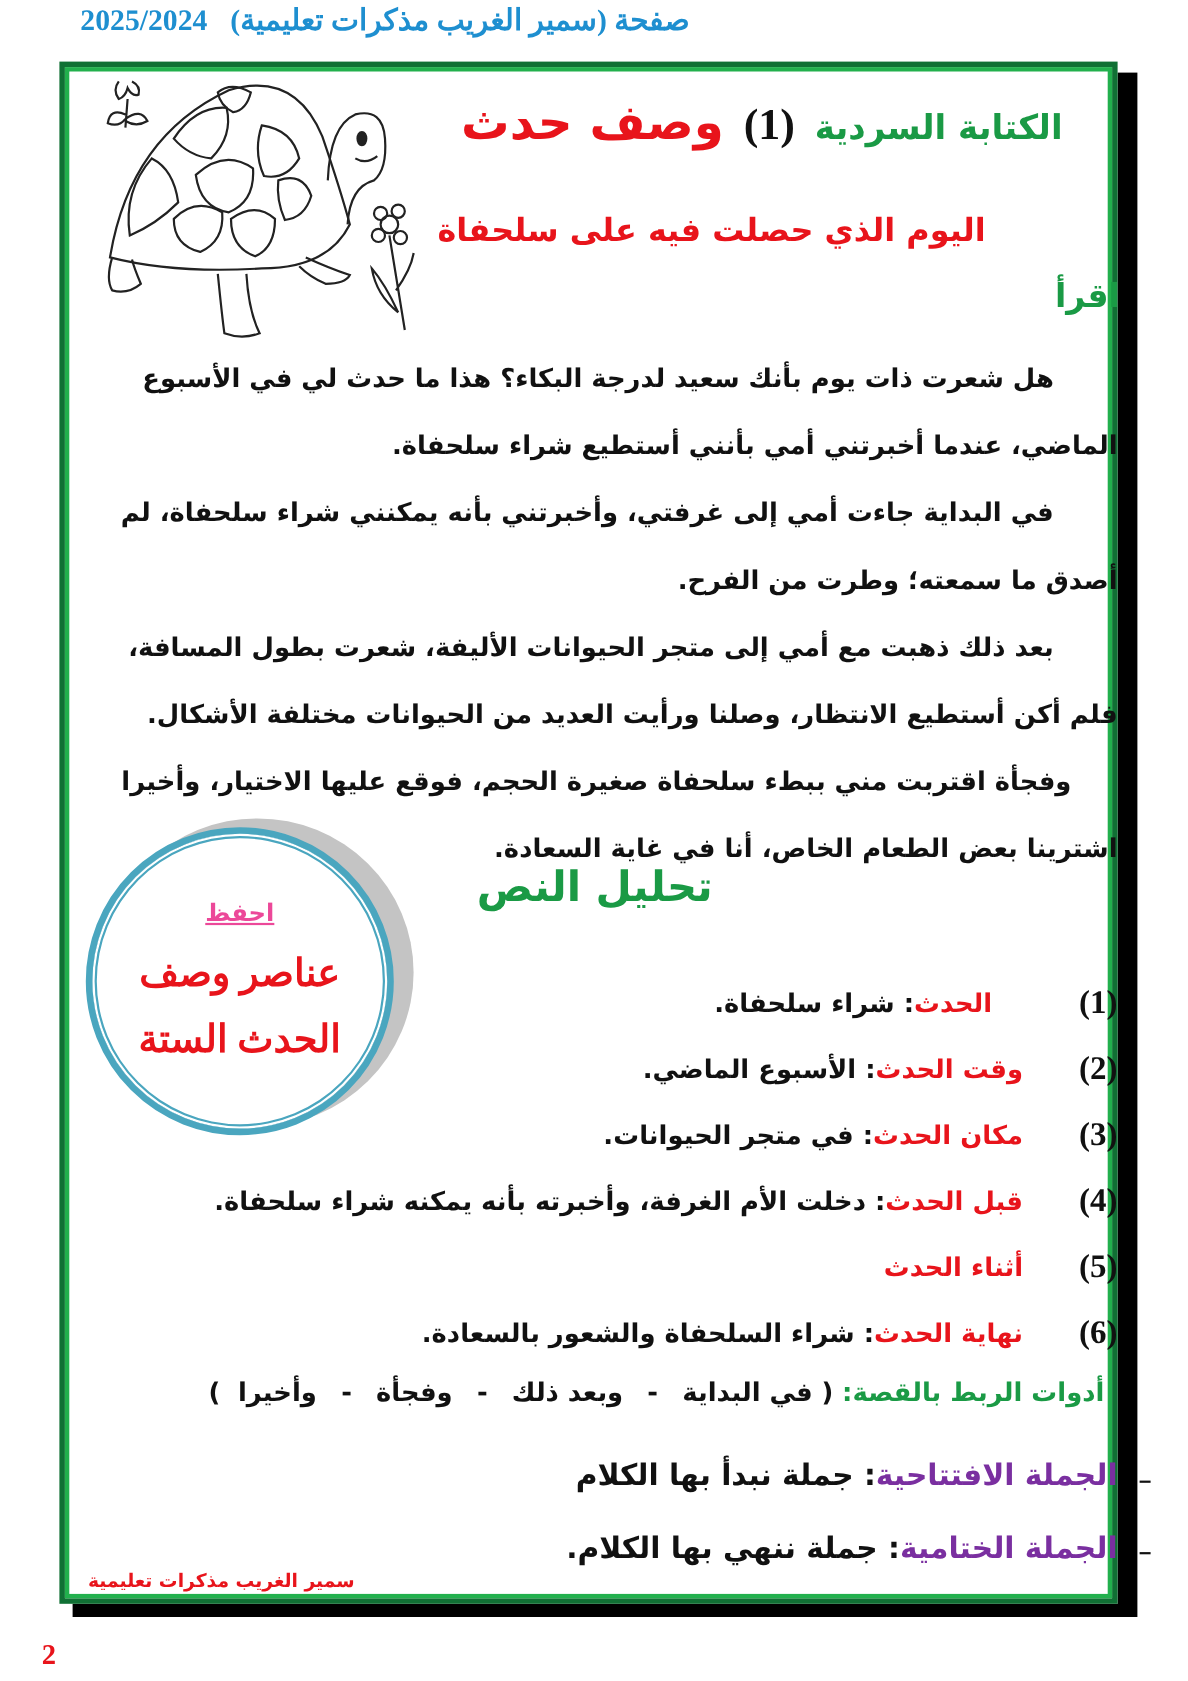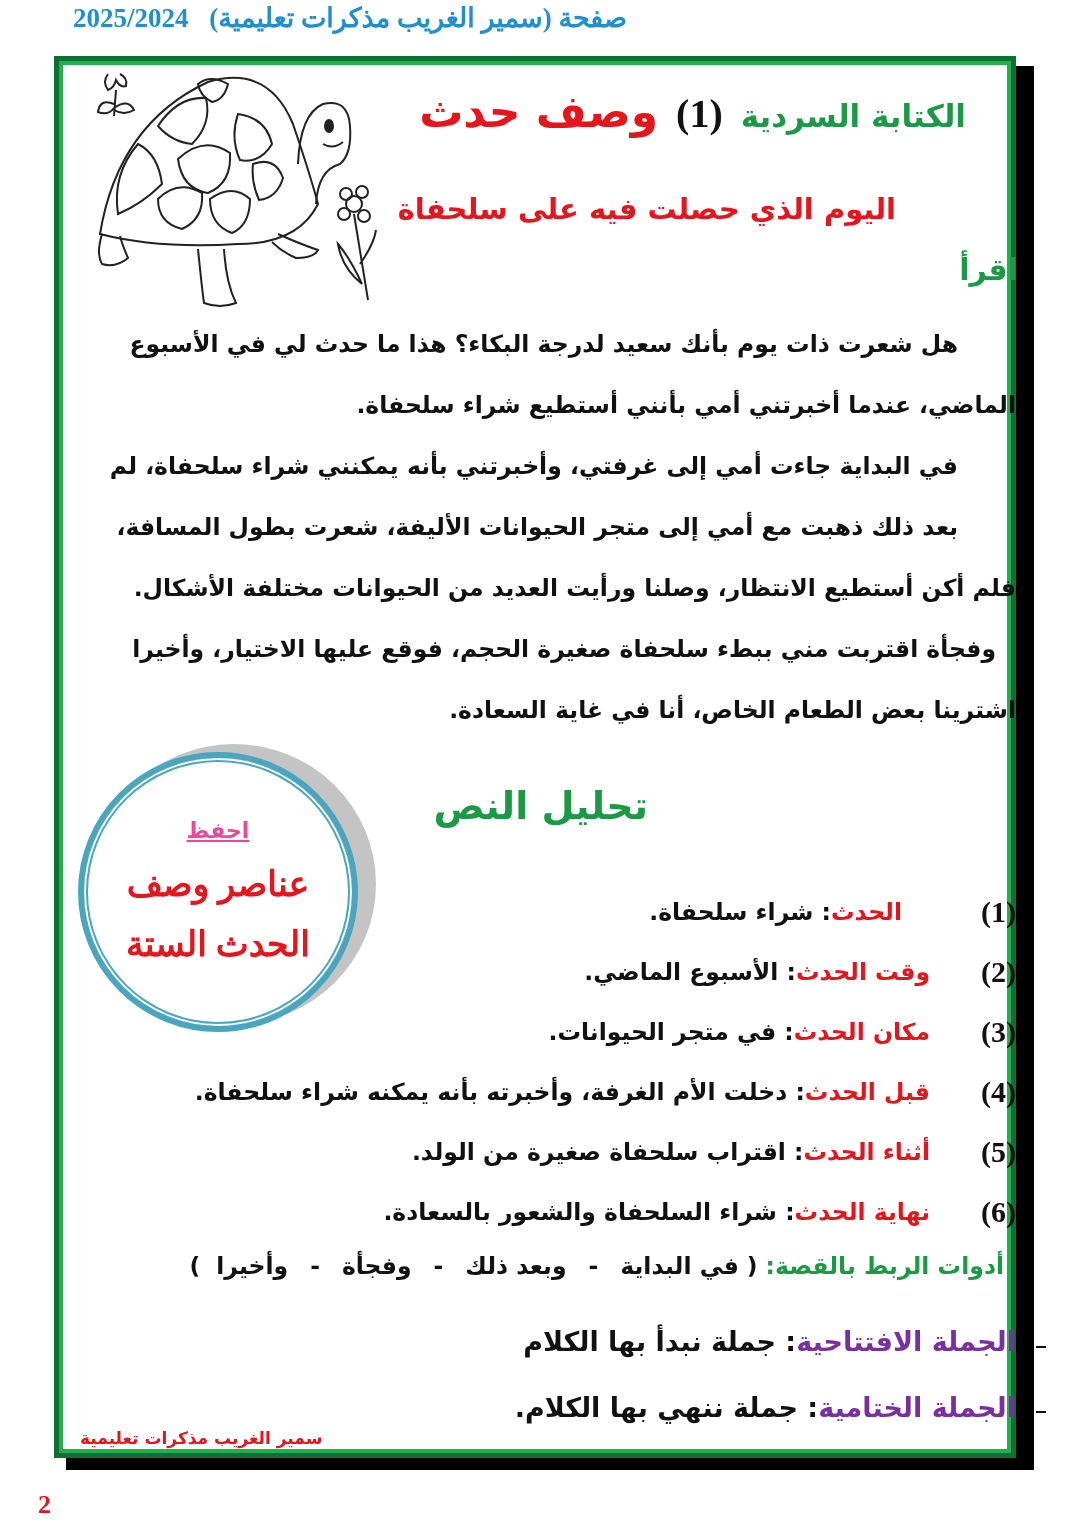--- a/index.html
+++ b/index.html
@@ -98,23 +98,24 @@
   </div>
 
   <div class="subtitle-red">اليوم الذي حصلت فيه على سلحفاة</div>
 
   <div class="read-label">اقرأ</div>
 
   <div class="para" style="top:258px;">
     <p class="indent">هل شعرت ذات يوم بأنك سعيد لدرجة البكاء؟ هذا ما حدث لي في الأسبوع</p>
     <p>الماضي، عندما أخبرتني أمي بأنني أستطيع شراء سلحفاة.</p>
     <p class="indent">في البداية جاءت أمي إلى غرفتي، وأخبرتني بأنه يمكنني شراء سلحفاة، لم</p>
+    <p>أصدق ما سمعته؛ وطرت من الفرح.</p>
     <p class="indent">بعد ذلك ذهبت مع أمي إلى متجر الحيوانات الأليفة، شعرت بطول المسافة،</p>
     <p>فلم أكن أستطيع الانتظار، وصلنا ورأيت العديد من الحيوانات مختلفة الأشكال.</p>
-    <p class="indent" style="padding-right:20px;">وفجأة اقتربت مني ببطء سلحفاة صغيرة الحجم، فوقع عليها الاختيار، وأخيرا</p>
+    <p class="indent" style="padding-right:42px;">وفجأة اقتربت مني ببطء سلحفاة صغيرة الحجم، فوقع عليها الاختيار، وأخيرا</p>
     <p>اشترينا بعض الطعام الخاص، أنا في غاية السعادة.</p>
   </div>
 
   <div class="circle-wrap">
     <div class="circle-shadow"></div>
     <div class="circle"></div>
     <div class="circle-text">
       <div class="memorize">احفظ</div>
       <div class="elements">عناصر وصف</div>
       <div class="elements" style="margin-top:0;">الحدث الستة</div>
@@ -141,21 +142,20 @@
       <span>: في متجر الحيوانات.</span>
     </div>
     <div class="item">
       <span class="n">(4)</span>
       <span class="lbl">قبل الحدث</span>
       <span>: دخلت الأم الغرفة، وأخبرته بأنه يمكنه شراء سلحفاة.</span>
     </div>
     <div class="item">
       <span class="n">(5)</span>
       <span class="lbl">أثناء الحدث</span>
-      <span>: اقتراب سلحفاة صغيرة من الولد.</span>
     </div>
     <div class="item">
       <span class="n">(6)</span>
       <span class="lbl">نهاية الحدث</span>
       <span>: شراء السلحفاة والشعور بالسعادة.</span>
     </div>
   </div>
 
   <div class="linking">
     <span class="lbl">أدوات الربط بالقصة:</span>

